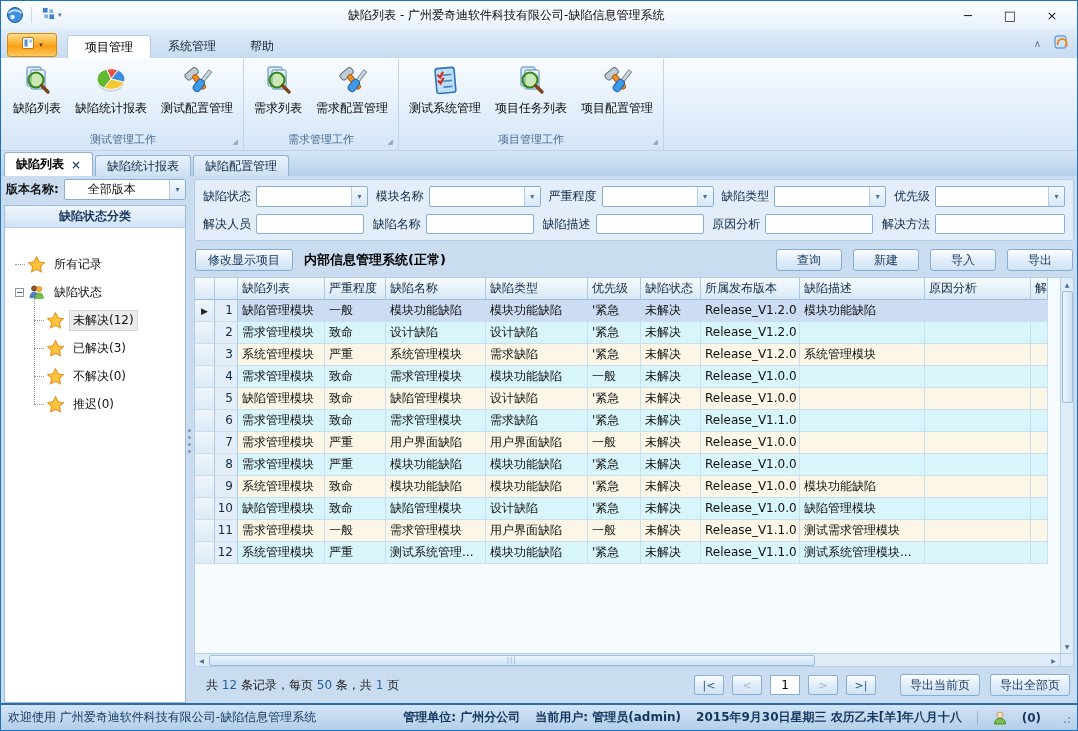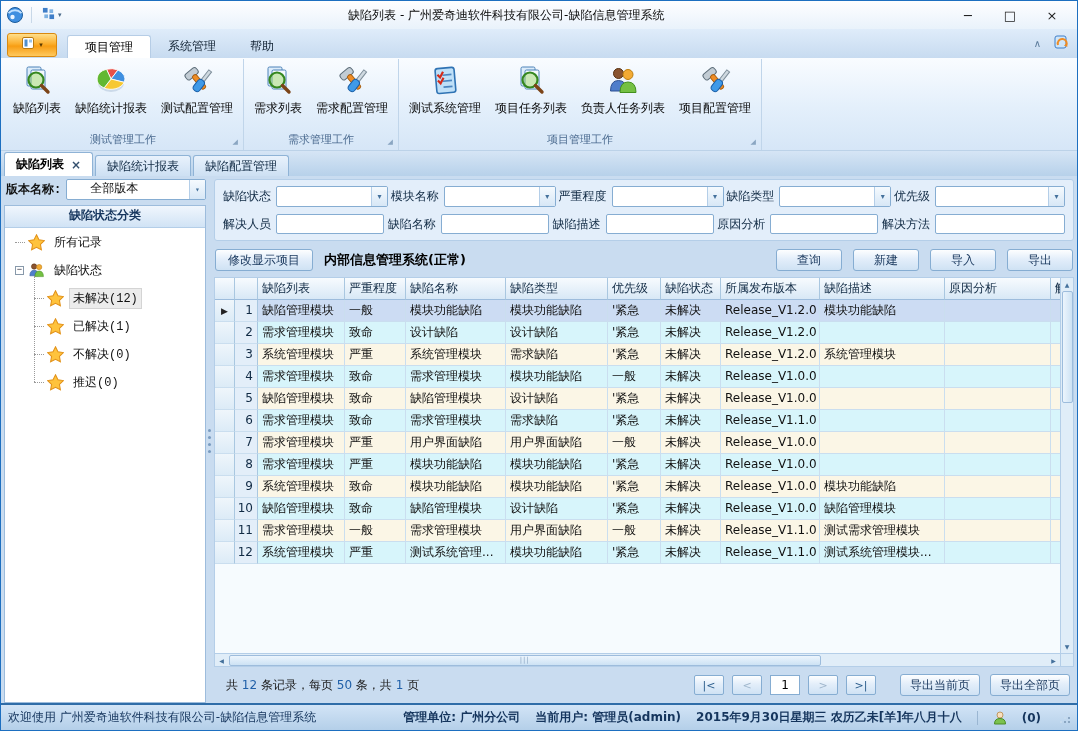--- a/index.html
+++ b/index.html
@@ -40,32 +40,32 @@
   .rfoot{height:18px;position:relative;text-align:center;color:#49698e;font-size:11px;line-height:16px;}
   .launcher{position:absolute;right:2px;bottom:4px;font-size:7px;color:#8aa6c2;line-height:1;}
   
   .doc-tabstrip{height:25px;flex:none;background:linear-gradient(#d6e5f5,#b7d1ea);display:flex;align-items:flex-end;padding-left:3px;gap:2px;}
   .dtab{height:21px;display:flex;align-items:center;gap:7px;padding:0 11px;background:linear-gradient(#e9f2fc,#cde0f3);
     border:1px solid #8fb3d6;border-bottom:none;border-radius:3px 3px 0 0;color:#102a44;}
   .dtab.active{background:#fff;height:24px;font-weight:bold;color:#000;}
   .dtab-close{font-size:12px;color:#35506e;line-height:1;}
   
   .main{flex:1;min-height:0;display:flex;background:#c9dcf0;padding:2px 2px 0 3px;}
-  .sidebar{width:202px;flex:none;display:flex;flex-direction:column;font-family:Liberation Mono, monospace;}
+  .sidebar{width:182px;flex:none;display:flex;flex-direction:column;}
   .version-row{height:27px;flex:none;display:flex;align-items:center;gap:5px;padding:1px 0 5px 2px;}
   .vlabel{font-weight:bold;white-space:nowrap;}
   .combo{height:21px;background:#fff;border:1px solid #86add2;border-radius:2px;display:flex;align-items:stretch;overflow:hidden;}
   .version-row .combo{flex:1;padding-left:19px;}
   .combo-text{flex:1;padding:0 4px;line-height:19px;white-space:nowrap;overflow:hidden;}
   .combo-arrow{width:16px;flex:none;background:linear-gradient(#f5fafe,#d7e7f6);border-left:1px solid #b4cee8;color:#44719c;
     font-size:8px;display:flex;align-items:center;justify-content:center;}
   .side-panel{flex:1;min-height:0;border:1px solid #9dbcdc;background:#fff;display:flex;flex-direction:column;}
   .panel-header{height:22px;flex:none;line-height:21px;text-align:center;font-weight:bold;color:#15355d;
     background:linear-gradient(#f0f6fd,#d1e3f5);border-bottom:1px solid #b4cee8;}
-  .tree{flex:1;padding:0 2px;overflow:hidden;position:relative;}
+  .tree{flex:1;padding:0 2px;overflow:hidden;position:relative;margin-top:22px;}
   .titem{display:flex;align-items:center;height:28px;}
   .titem.lvl1{padding-left:8px;}
   .tchildren{position:relative;}
   .tchildren::before{content:"";position:absolute;left:27px;top:-8px;bottom:14px;border-left:1px dotted #9a9a9a;}
   .titem.lvl2{padding-left:27px;}
   .tdots{width:10px;height:1px;border-top:1px dotted #9a9a9a;margin-right:3px;flex:none;}
   .texp{width:9px;height:9px;flex:none;border:1px solid #8899aa;background:#fff;color:#223;font-size:9px;line-height:7px;
     text-align:center;margin:0 4px 0 0;}
   .ticon{width:18px;height:17px;flex:none;margin-right:5px;}
   .ticon svg{width:17px;height:17px;display:block;}
@@ -299,31 +299,20 @@
                 <rect x="10" y="5" width="14" height="19" rx="1.5" fill="#f4f9fe" stroke="#4d82b8"></rect>
                 <circle cx="15" cy="15" r="7.5" fill="rgba(150,210,90,.45)" stroke="#35871f" stroke-width="2.2"></circle>
                 <line x1="20.5" y1="20.5" x2="27" y2="27" stroke="#7c4418" stroke-width="3.4" stroke-linecap="round"></line>
               </svg>
             </span>
             <span class="rcaption">项目任务列表</span>
           </span>
           <span class="ritem">
             <span class="ricon">
               <svg viewBox="0 0 32 32">
-                <circle cx="11.5" cy="8.5" r="5" fill="#8a5430" stroke="#57300f"></circle>
-                <path d="M3.5 26 q0-10.5 8-10.5 t8 10.5 Z" fill="#4f7ecb" stroke="#2c4f91"></path>
-                <circle cx="21" cy="9.5" r="5" fill="#f3ab34" stroke="#bd7d0e"></circle>
-                <path d="M13 27.5 q0-10.5 8-10.5 t8 10.5 Z" fill="#74c043" stroke="#42901d"></path>
-              </svg>
-            </span>
-            <span class="rcaption">负责人任务列表</span>
-          </span>
-          <span class="ritem">
-            <span class="ricon">
-              <svg viewBox="0 0 32 32">
                 <g transform="rotate(-40 13 10)">
                   <rect x="5" y="4" width="14" height="7" rx="2.5" fill="#c2ccd4" stroke="#5c6c78"></rect>
                   <rect x="10" y="10" width="5" height="17" rx="2" fill="#ef8c24" stroke="#a85e0e"></rect>
                 </g>
                 <g transform="rotate(38 21 16)">
                   <rect x="19.5" y="3" width="3.5" height="13" fill="#cfd9e0" stroke="#7e8e9a"></rect>
                   <rect x="17.5" y="15" width="7.5" height="13" rx="3.4" fill="#3f9ae8" stroke="#1a5fa8"></rect>
                 </g>
               </svg>
             </span>
@@ -391,21 +380,21 @@
                 </span>
                 <span class="tlabel">未解决(12)</span>
               </div>
               <div class="titem lvl2">
                 <span class="tdots"></span>
                 <span class="ticon">
                   <svg viewBox="0 0 16 16">
                     <path d="M8 .8 L10.3 5.5 15.4 6.2 11.7 9.8 12.6 14.9 8 12.5 3.4 14.9 4.3 9.8 .6 6.2 5.7 5.5 Z" fill="#ffc33c" stroke="#e2921a"></path>
                   </svg>
                 </span>
-                <span class="tlabel">已解决(1)</span>
+                <span class="tlabel">已解决(3)</span>
               </div>
               <div class="titem lvl2">
                 <span class="tdots"></span>
                 <span class="ticon">
                   <svg viewBox="0 0 16 16">
                     <path d="M8 .8 L10.3 5.5 15.4 6.2 11.7 9.8 12.6 14.9 8 12.5 3.4 14.9 4.3 9.8 .6 6.2 5.7 5.5 Z" fill="#ffc33c" stroke="#e2921a"></path>
                   </svg>
                 </span>
                 <span class="tlabel">不解决(0)</span>
               </div>

